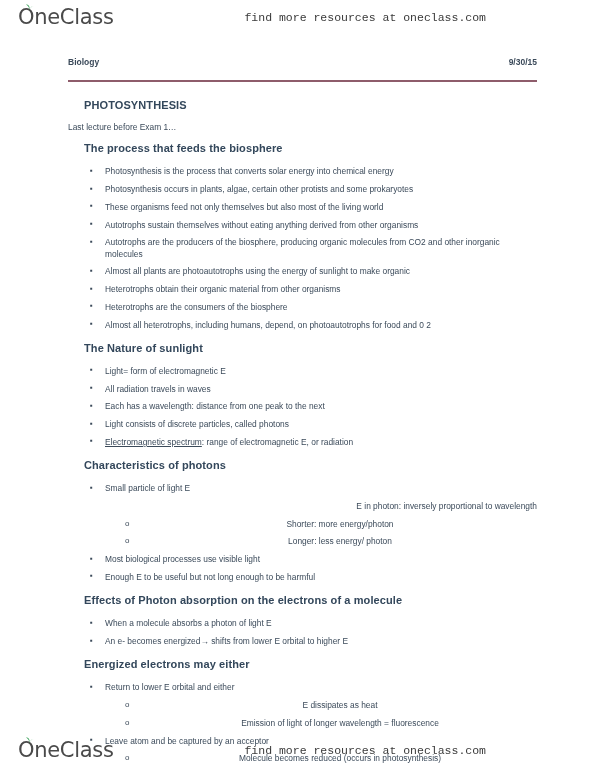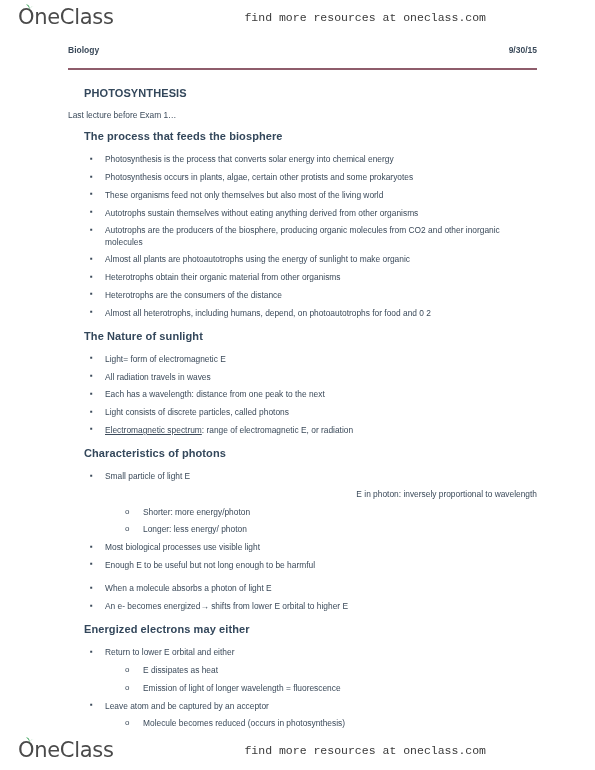--- a/index.html
+++ b/index.html
@@ -57,21 +57,21 @@
     font-family: Liberation Mono, monospace;
     font-size: 11.5px;
     color: #3a3a3a;
     white-space: nowrap;
   }
 
   
   .sheet {
     position: absolute;
     left: 0;
-    top: 28px;
+    top: 40px;
     width: 527px;
     height: 690px;
   }
 
   .doc-head {
     position: absolute;
     left: 68px;
     top: 17px;
     width: 469px;
     display: flex;
@@ -138,20 +138,21 @@
     left: 22px;
     top: -0.5px;
     font-size: 8px;
     color: #3b4a5a;
   }
 
   ul.lvl2 {
     list-style: none;
     margin: 6.4px 0 0 0;
     padding: 0;
+    text-align: center;
   }
   ul.lvl2 > li {
     position: relative;
     padding-left: 38px;
     margin-bottom: 6.4px;
     font-size: 8.4px;
     color: #3b4a5a;
     line-height: 1.35;
   }
   ul.lvl2 > li::before {
@@ -203,21 +204,21 @@
 
     <div class="heading">The process that feeds the biosphere</div>
     <ul class="lvl1">
       <li class="has-bullet">Photosynthesis is the process that converts solar energy into chemical energy</li>
       <li class="has-bullet">Photosynthesis occurs in plants, algae, certain other protists and some prokaryotes</li>
       <li class="has-bullet">These organisms feed not only themselves but also most of the living world</li>
       <li class="has-bullet">Autotrophs sustain themselves without eating anything derived from other organisms</li>
       <li class="has-bullet">Autotrophs are the producers of the biosphere, producing organic molecules from CO2 and other inorganic molecules</li>
       <li class="has-bullet">Almost all plants are photoautotrophs using the energy of sunlight to make organic</li>
       <li class="has-bullet">Heterotrophs obtain their organic material from other organisms</li>
-      <li class="has-bullet">Heterotrophs are the consumers of the distance</li>
+      <li class="has-bullet">Heterotrophs are the consumers of the biosphere</li>
       <li class="has-bullet">Almost all heterotrophs, including humans, depend, on photoautotrophs for food and 0 2</li>
     </ul>
 
     <div class="heading">The Nature of sunlight</div>
     <ul class="lvl1">
       <li class="has-bullet">Light= form of electromagnetic E</li>
       <li class="has-bullet">All radiation travels in waves</li>
       <li class="has-bullet">Each has a wavelength: distance from one peak to the next</li>
       <li class="has-bullet">Light consists of discrete particles, called photons</li>
       <li class="has-bullet"><span class="u">Electromagnetic spectrum</span><span>: range of electromagnetic E, or radiation</span></li>
@@ -229,20 +230,21 @@
         <div class="cont-line">E in photon:  inversely proportional to wavelength</div>
         <ul class="lvl2">
           <li>Shorter: more energy/photon</li>
           <li>Longer: less energy/ photon</li>
         </ul>
       </li>
       <li class="has-bullet">Most biological processes use visible light</li>
       <li class="has-bullet">Enough E to be useful but not long enough to be harmful</li>
     </ul>
 
+    <div class="heading">Effects of Photon absorption on the electrons of a molecule</div>
     <ul class="lvl1">
       <li class="has-bullet">When a molecule absorbs a photon of light E</li>
       <li class="has-bullet">An e- becomes energized→ shifts from lower E orbital to higher E</li>
     </ul>
 
     <div class="heading">Energized electrons may either</div>
     <ul class="lvl1">
       <li class="has-bullet"><span>Return to lower E orbital and either</span>
         <ul class="lvl2">
           <li>E dissipates as heat</li>

